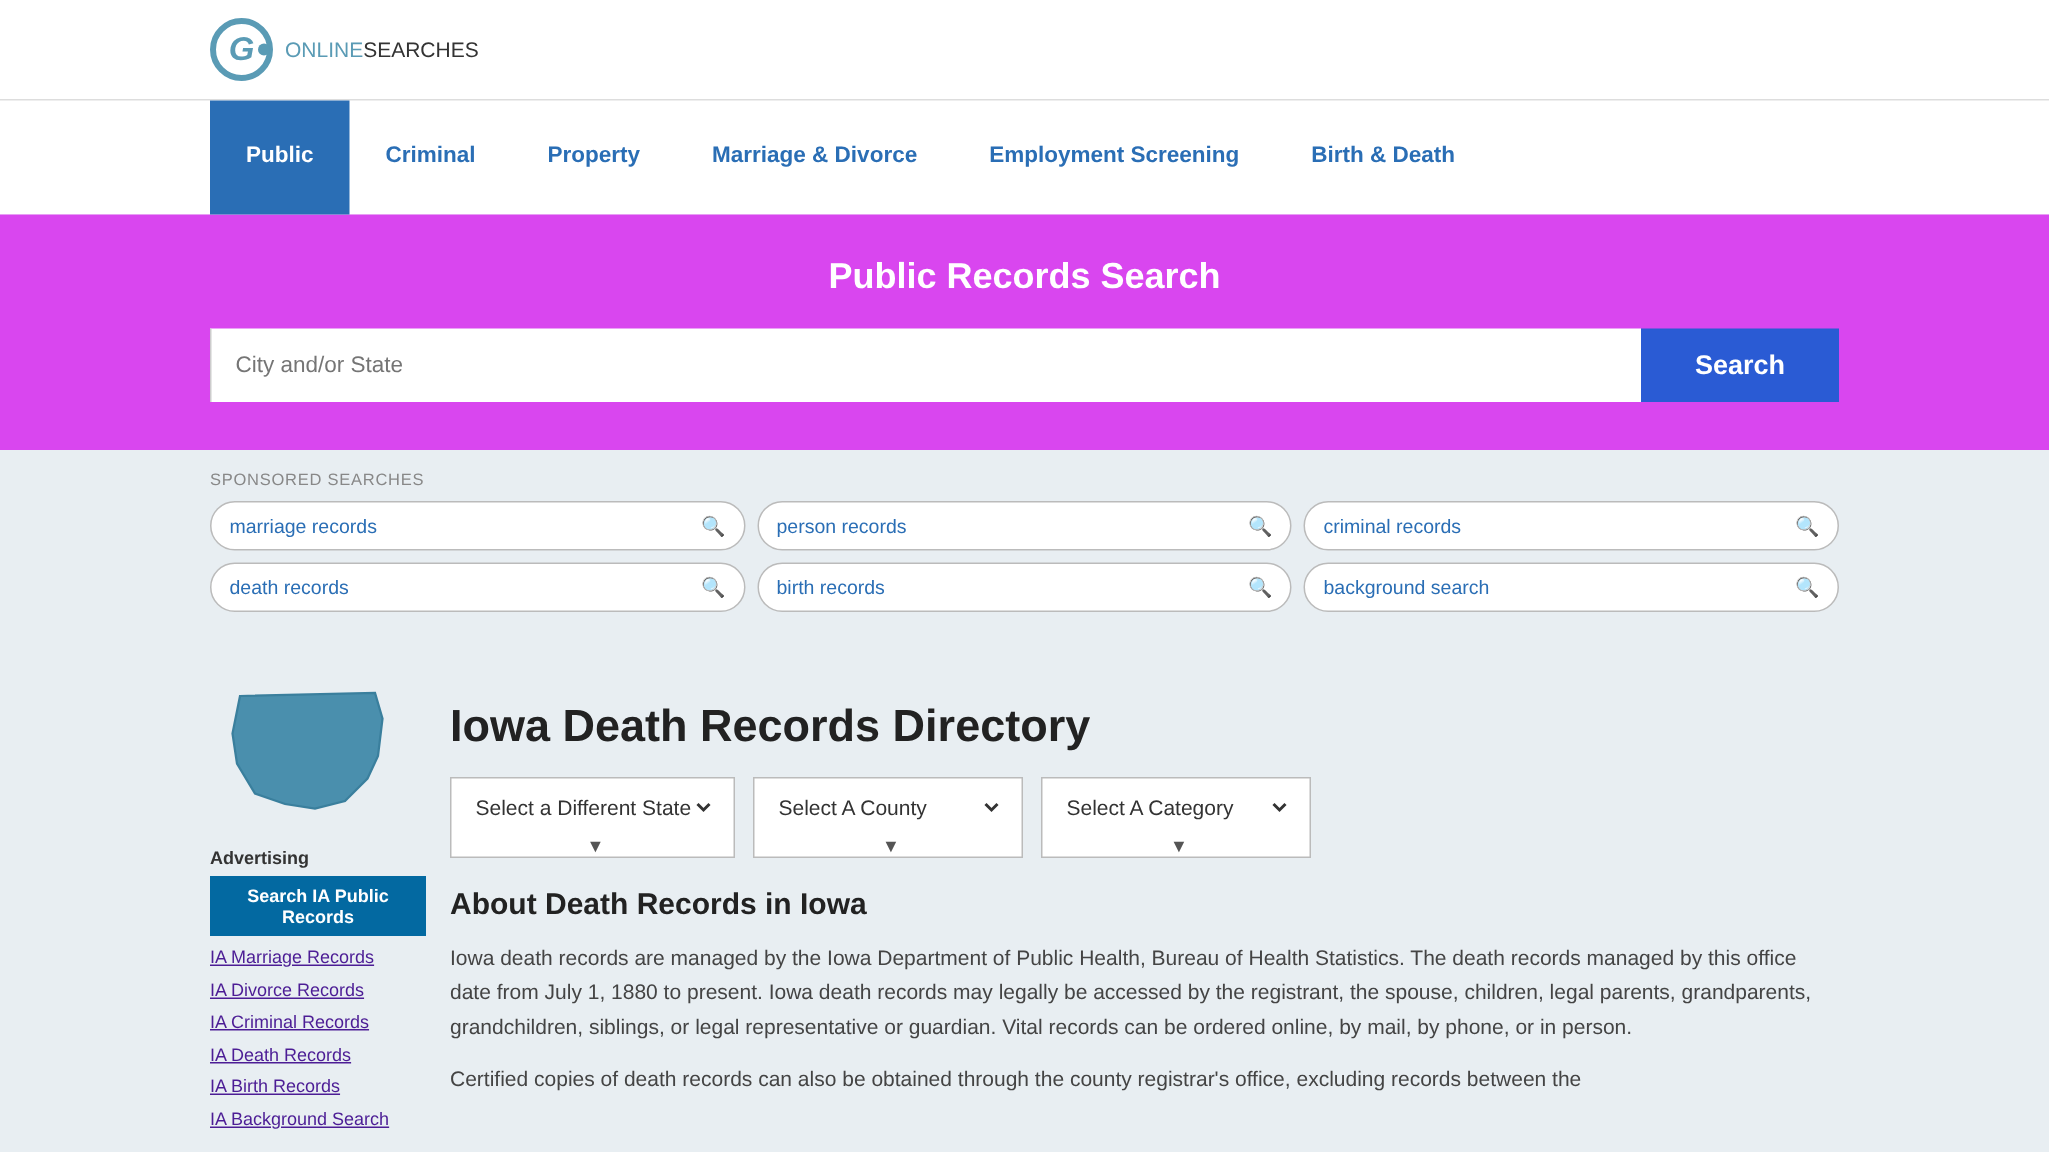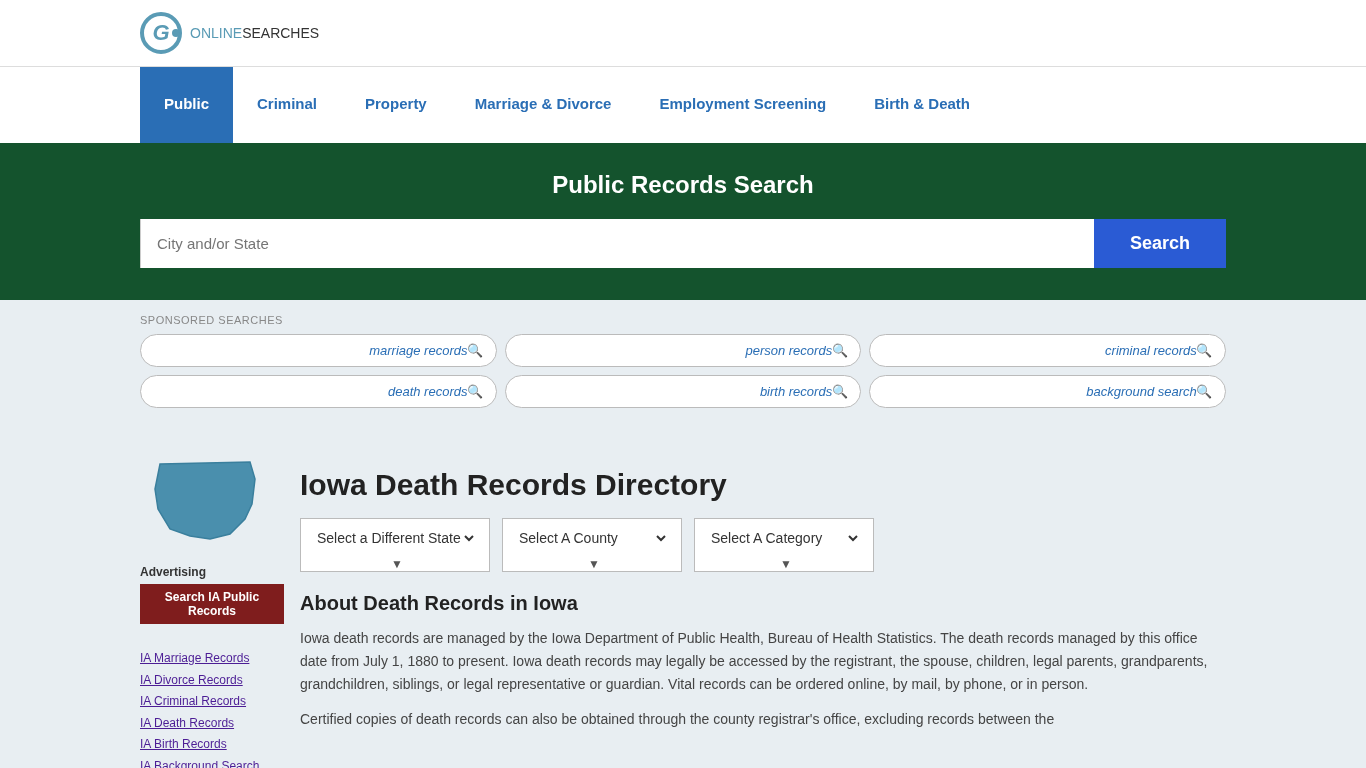--- a/index.html
+++ b/index.html
@@ -14,50 +14,50 @@
     .logo-online { color: #5a9bb5; }
     .logo-searches { color: #333; }
 
     
     .nav { background: #fff; border-top: 1px solid #ddd; }
     .nav-inner { display: flex; padding: 0 140px; }
     .nav-item { padding: 28px 24px; font-size: 15px; font-weight: 600; color: #2a6eb5; cursor: pointer; text-decoration: none; border-bottom: 3px solid transparent; }
     .nav-item.active { background: #2a6eb5; color: #fff; border-radius: 0; }
 
     
-    .hero { background: #14532d; padding: 28px 140px 32px; }
+    .hero { background: #d946ef; padding: 28px 140px 32px; }
     .hero-title { text-align: center; color: #fff; font-size: 24px; font-weight: bold; margin-bottom: 20px; }
     .search-row { display: flex; gap: 0; align-items: stretch; }
     .search-name { flex: 1.6; padding: 14px 16px; font-size: 15px; border: none; outline: none; border-radius: 0; color: #aaa; }
     .search-location { flex: 1.8; padding: 14px 16px; font-size: 15px; border: none; border-left: 1px solid #ccc; outline: none; color: #aaa; }
     .search-btn { background: #2a5bd4; color: #fff; font-size: 18px; font-weight: bold; border: none; padding: 14px 36px; cursor: pointer; }
     .sidebar { width: 160px; min-width: 160px; padding: 16px 16px 0 0; flex-shrink: 0; }
 
     
     .sponsored-label { font-size: 11px; color: #888; letter-spacing: 0.5px; margin-bottom: 8px; text-transform: uppercase; }
     .search-pills { display: grid; grid-template-columns: 1fr 1fr 1fr; gap: 8px; margin-bottom: 20px; }
     .pill { border: 1px solid #bbb; border-radius: 20px; padding: 8px 12px; display: flex; align-items: center; justify-content: space-between; background: #fff; color: #2a6eb5; font-size: 13px; cursor: pointer; }
-    .pill-text { flex: 1; text-align: right; font-style: italic; }
+    .pill-text { flex: 1; text-align: left; }
     .pill-icon { color: #666; font-size: 13px; }
 
     
     .iowa-section { display: flex; gap: 20px; align-items: flex-start; margin-bottom: 20px; }
     .iowa-info { flex: 1; }
     .iowa-title { font-size: 30px; font-weight: bold; color: #222; margin-bottom: 16px; }
 
     
     .dropdown-row { display: flex; gap: 12px; margin-bottom: 20px; }
     .dropdown-wrapper { position: relative; display: flex; align-items: center; border: 1px solid #bbb; background: #fff; padding: 0 12px; min-width: 180px; flex-direction: column; }
     .dropdown-wrapper select { border: none; outline: none; background: transparent; font-size: 14px; color: #333; width: 100%; cursor: pointer; padding: 10px 0; }
     .dropdown-arrow { color: #555; font-size: 12px; pointer-events: none; margin-left: 4px; }
 
     
     .about-title { font-size: 20px; font-weight: bold; color: #222; margin-bottom: 12px; }
     .about-text { font-size: 14px; line-height: 1.65; color: #444; margin-bottom: 12px; }
-    .sidebar-search-btn { background: #7f1d1d; color: #fff; padding: 6px 10px; font-size: 12px; font-weight: bold; cursor: pointer; border: none; width: 100%; text-align: center; margin-bottom: 24px; display: block; }
+    .sidebar-search-btn { background: #0369a1; color: #fff; padding: 6px 10px; font-size: 12px; font-weight: bold; cursor: pointer; border: none; width: 100%; text-align: center; margin-bottom: 4px; display: block; }
     .sidebar-links { list-style: none; margin-bottom: 12px; }
     .sidebar-links li a { color: #4c1d95; text-decoration: underline; font-size: 12px; line-height: 1.8; display: block; }
     .sidebar-section-label { background: #2a5bd4; color: #fff; padding: 5px 8px; font-size: 12px; font-weight: bold; margin-top: 6px; display: block; }
 
     .sponsored-section { padding: 0; }
   </style>
 </head>
 <body>
 
 <div class="header">

